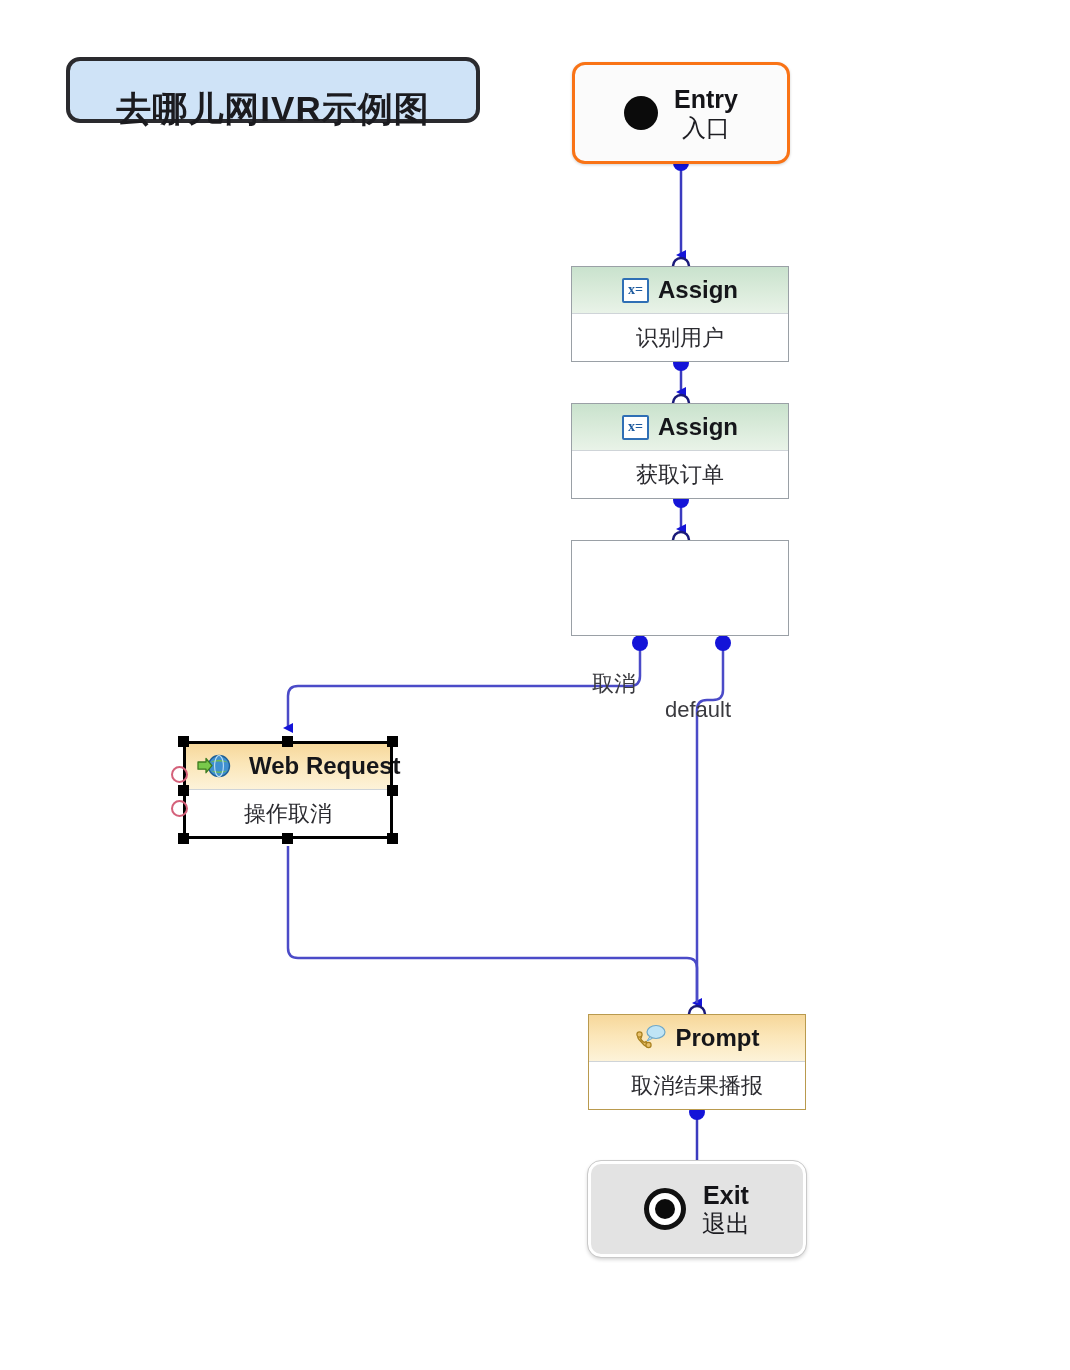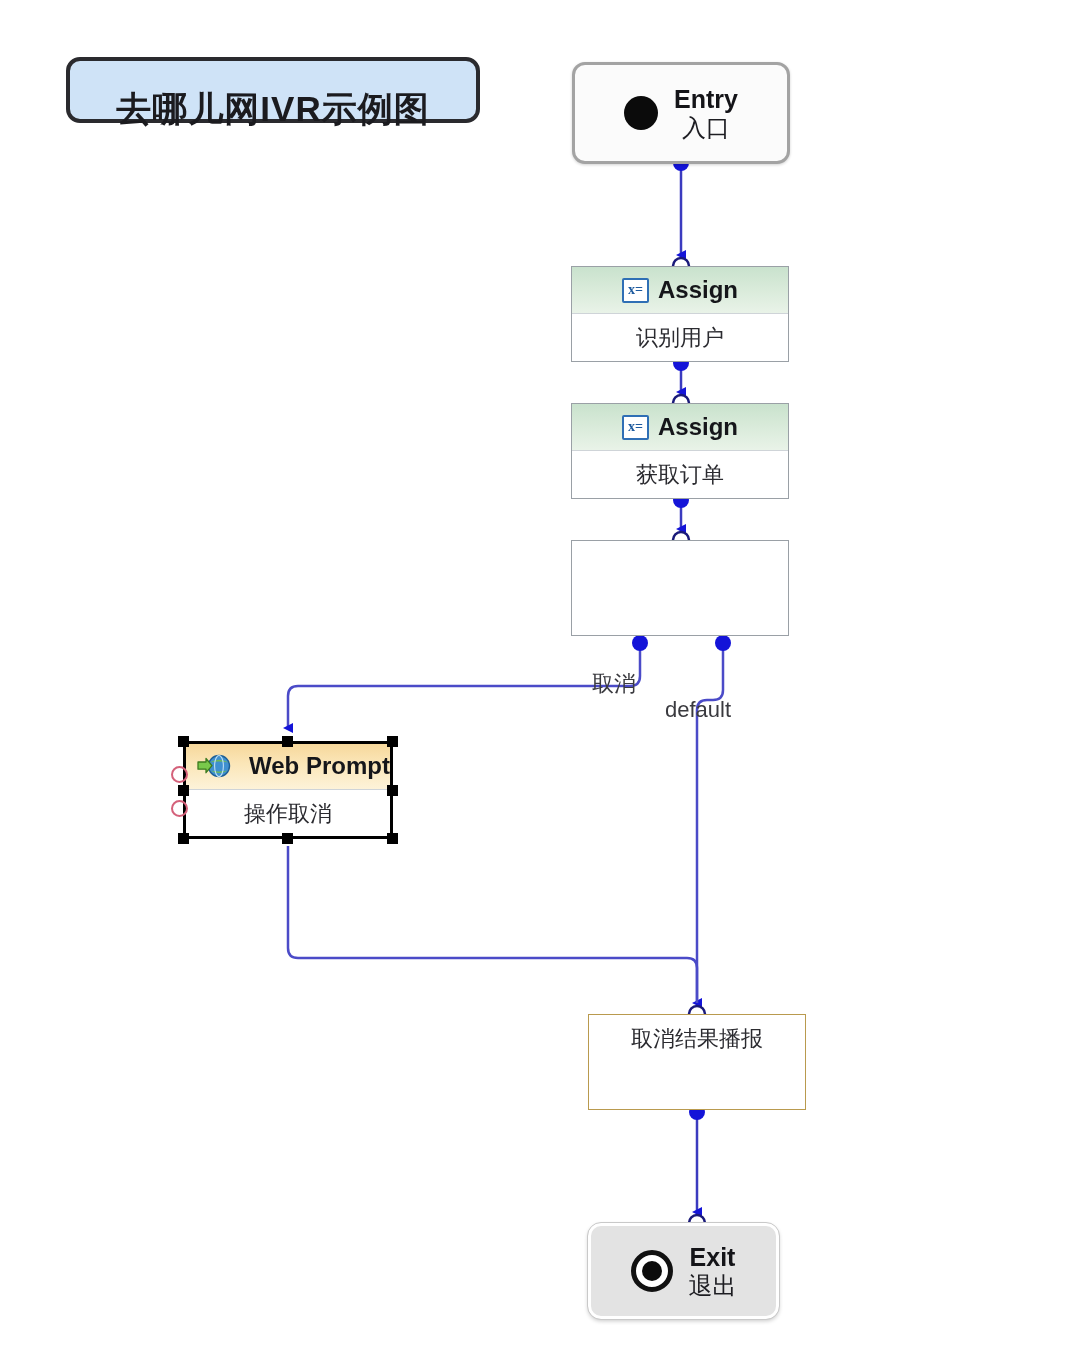--- a/index.html
+++ b/index.html
@@ -98,21 +98,21 @@
     position: absolute;
     box-sizing: border-box;
     border-radius: 13px;
     display: flex;
     align-items: center;
     justify-content: center;
     gap: 16px;
   }
   .term-entry {
     background: #fbfbfb;
-    border: 3px solid #a3a3a3;
+    border: 3px solid #f97316;
     box-shadow: 0 1px 3px rgba(0,0,0,0.18);
   }
   .term-exit {
     background: #e3e3e3;
     border: 3px solid #ffffff;
     outline: 1px solid #c9c9c9;
     box-shadow: 0 2px 4px rgba(0,0,0,0.22);
   }
   .term-labels {
     display: flex;
@@ -291,21 +291,21 @@
   <div class="hdr hdr-orange" style="justify-content:flex-start; padding-left:12px;">
     <span class="icon">
       <svg width="34" height="26" viewBox="0 0 34 26" xmlns="http://www.w3.org/2000/svg">
         <circle cx="22" cy="13" r="10.5" fill="#3f90d0" stroke="#1e5f96" stroke-width="1.4"></circle>
         <path d="M12.4,9.5 Q22,4 31.6,9.5 Q22,7.5 12.4,9.5 Z" fill="#6fba5a"></path>
         <path d="M13.5,17.5 Q22,22.5 30.5,17.5 Q22,19.5 13.5,17.5 Z" fill="#6fba5a"></path>
         <ellipse cx="22" cy="13" rx="4.4" ry="10.5" fill="none" stroke="#bfe0f4" stroke-width="1.1"></ellipse>
         <path d="M1,9 L9,9 L9,5.5 L15,12.6 L9,19.7 L9,16.2 L1,16.2 Z" fill="#79c94b" stroke="#3c7a1f" stroke-width="1.3" stroke-linejoin="round"></path>
       </svg>
     </span>
-    <span class="hdr-title" style="margin-left:9px;">Web Prompt</span>
+    <span class="hdr-title" style="margin-left:9px;">Web Request</span>
   </div>
   <div class="body">
     <span class="body-text">操作取消</span>
   </div>
 </div>
 
 <div class="sel-frame" style="left:178px; top:736px; width:220px; height:108px;">
   <div class="sel-line" style="left:5px; top:5px; width:210px; height:3px;"></div>
   <div class="sel-line" style="left:5px; top:100px; width:210px; height:3px;"></div>
   <div class="sel-line" style="left:5px; top:5px; width:3px; height:98px;"></div>
@@ -318,24 +318,36 @@
   <div class="sel-handle" style="left:209px; top:49px;"></div>
   <div class="sel-handle" style="left:0px;   top:97px;"></div>
   <div class="sel-handle" style="left:104px; top:97px;"></div>
   <div class="sel-handle" style="left:209px; top:97px;"></div>
 </div>
 
 <div class="err-dot" style="left:171px; top:766px;"></div>
 <div class="err-dot" style="left:171px; top:800px;"></div>
 
 <div class="node" style="left:588px; top:1014px; width:218px; height:96px; border-color:#b99a4e;">
+  <div class="hdr hdr-orange">
+    <span class="icon">
+      <svg width="32" height="28" viewBox="0 0 32 28" xmlns="http://www.w3.org/2000/svg">
+        <ellipse cx="21" cy="8" rx="9" ry="6.5" fill="#bfe4f5" stroke="#6fa8c8" stroke-width="1.2"></ellipse>
+        <path d="M15,12.5 L12,17 L17,14.5 Z" fill="#bfe4f5" stroke="#6fa8c8" stroke-width="1"></path>
+        <path d="M4,10 Q1.5,12.5 4,15.5 L9,21 Q11.5,23.5 14,21 L11,17.5 Q9.5,19 8,17.5 L6.5,16 Q5,14.5 6.5,13 Z" fill="#e9c06a" stroke="#a8801f" stroke-width="1.3" stroke-linejoin="round"></path>
+        <circle cx="4.5" cy="10.5" r="2.6" fill="#e9c06a" stroke="#a8801f" stroke-width="1.2"></circle>
+        <circle cx="13.5" cy="21" r="2.6" fill="#e9c06a" stroke="#a8801f" stroke-width="1.2"></circle>
+      </svg>
+    </span>
+    <span class="hdr-title">Prompt</span>
+  </div>
   <div class="body">
     <span class="body-text">取消结果播报</span>
   </div>
 </div>
 
-<div class="terminator term-exit" style="left:588px; top:1223px; width:191px; height:96px;">
+<div class="terminator term-exit" style="left:588px; top:1161px; width:218px; height:96px;">
   <span class="icon icon-dot-ring"></span>
   <span class="term-labels">
     <span class="t-en">Exit</span>
     <span class="t-zh">退出</span>
   </span>
 </div>
 
 </body></html>

